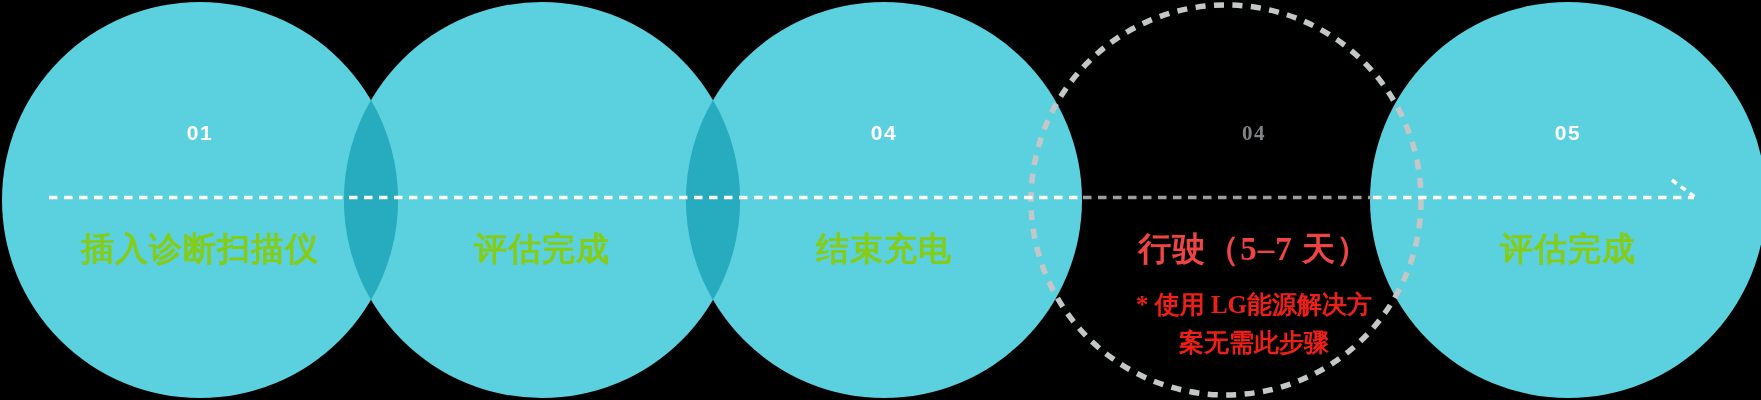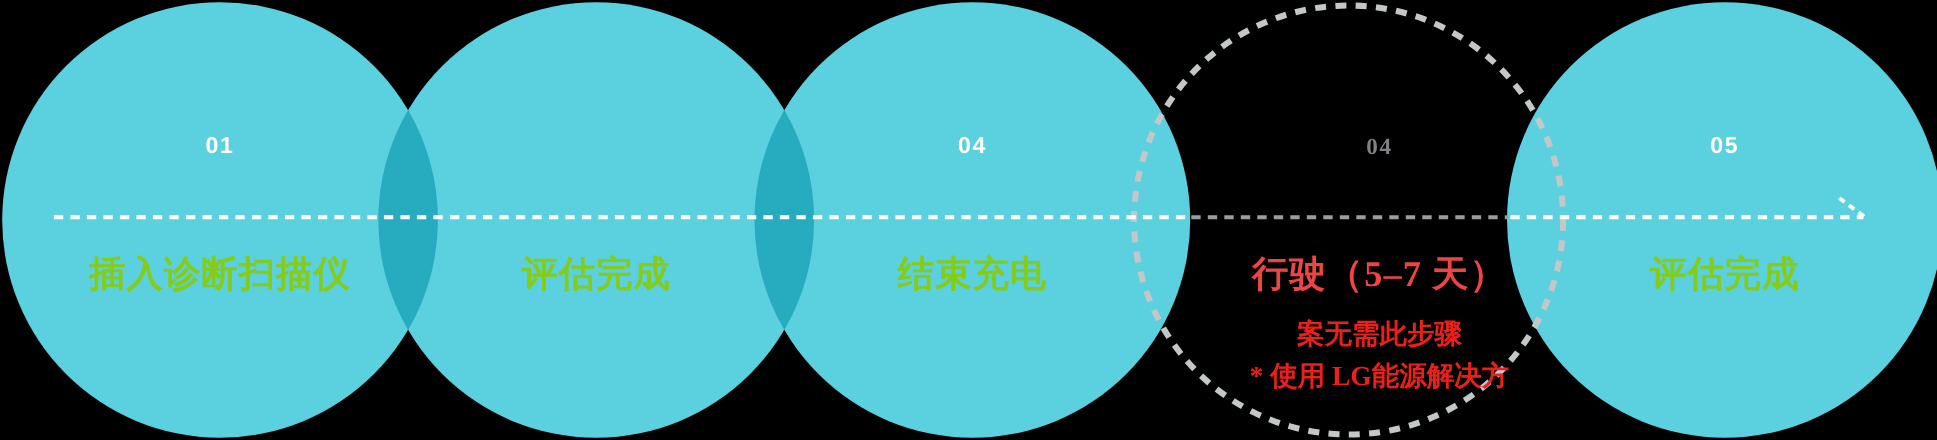--- a/index.html
+++ b/index.html
@@ -78,22 +78,22 @@
 
   <div class="step step--3">
     <div class="step-number">04</div>
     <div class="step-label">结束充电</div>
   </div>
 
   <div class="step step--4 step--dashed">
     <div class="step-number">04</div>
     <div class="step-label">行驶（5–7 天）</div>
     <div class="step-note">
+      <div>* 使用 LG能源解决方</div>
       <div>案无需此步骤</div>
-      <div>* 使用 LG能源解决方</div>
     </div>
   </div>
 
   <div class="step step--5">
     <div class="step-number">05</div>
     <div class="step-label">评估完成</div>
   </div>
 
 </div>
 

